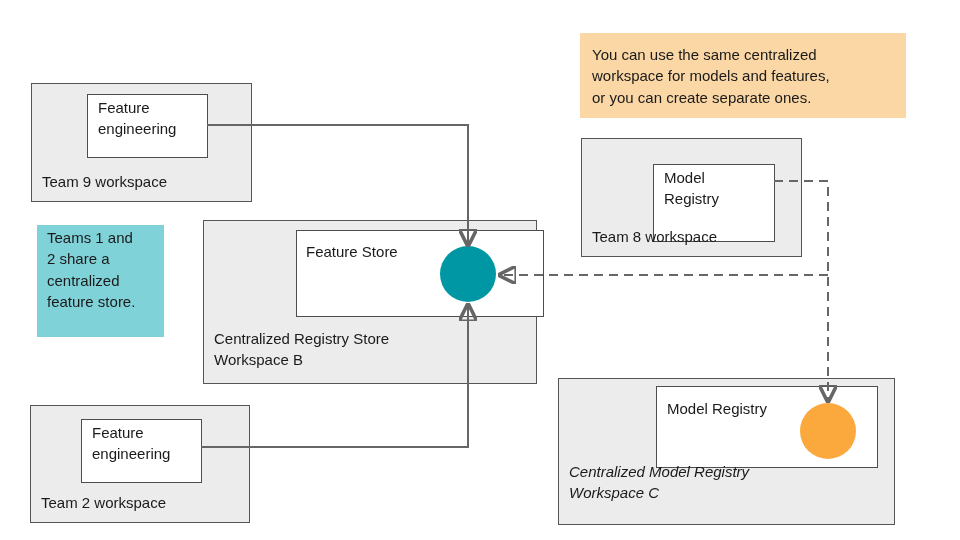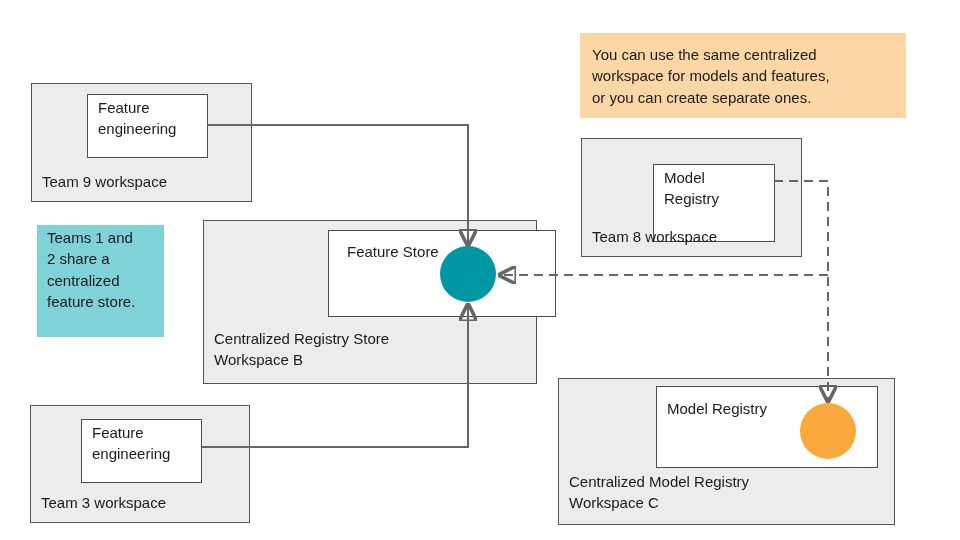--- a/index.html
+++ b/index.html
@@ -76,39 +76,39 @@
 
   <div class="workspace" style="left:31px; top:83px; width:221px; height:119px;">
     <div class="component" style="left:55px; top:10px; width:121px; height:64px;">Feature
 engineering</div>
     <div class="ws-label">Team 9 workspace</div>
   </div>
 
   <div class="workspace" style="left:30px; top:405px; width:220px; height:118px;">
     <div class="component" style="left:50px; top:13px; width:121px; height:64px;">Feature
 engineering</div>
-    <div class="ws-label">Team 3 workspace</div>
+    <div class="ws-label">Team 2 workspace</div>
   </div>
 
   <div class="workspace" style="left:581px; top:138px; width:221px; height:119px;">
     <div class="component" style="left:71px; top:12px; width:122px; height:78px;margin-top:13px;">Model
 Registry</div>
     <div class="ws-label">Team 8 workspace</div>
   </div>
 
   <div class="workspace" style="left:203px; top:220px; width:334px; height:164px;">
-    <div class="component" style="left:92px; top:9px; width:228px; height:87px; padding:11px 18px;margin-left:32px;">Feature Store</div>
+    <div class="component" style="left:92px; top:9px; width:248px; height:87px; padding:11px 9px;">Feature Store</div>
     <div class="ws-label" style="bottom:12px;">Centralized Registry Store
 Workspace B</div>
   </div>
   <div class="circle teal" style="left:440px; top:246px;"></div>
 
   <div class="workspace" style="left:558px; top:378px; width:337px; height:147px;">
     <div class="component" style="left:97px; top:7px; width:222px; height:82px; padding:12px 10px;">Model Registry</div>
-    <div class="ws-label" style="bottom:10px;">Centralized Model Registry
+    <div class="ws-label" style="bottom:20px;font-style:italic;">Centralized Model Registry
 Workspace C</div>
   </div>
   <div class="circle orange" style="left:800px; top:403px;"></div>
 
   <div class="note orange-note" style="left:580px; top:33px; width:326px; height:85px;">You can use the same centralized
 workspace for models and features,
 or you can create separate ones.</div>
 
   <div class="note teal-note" style="left:37px; top:225px; width:127px; height:112px; padding:2px 10px;">Teams 1 and
 2 share a

